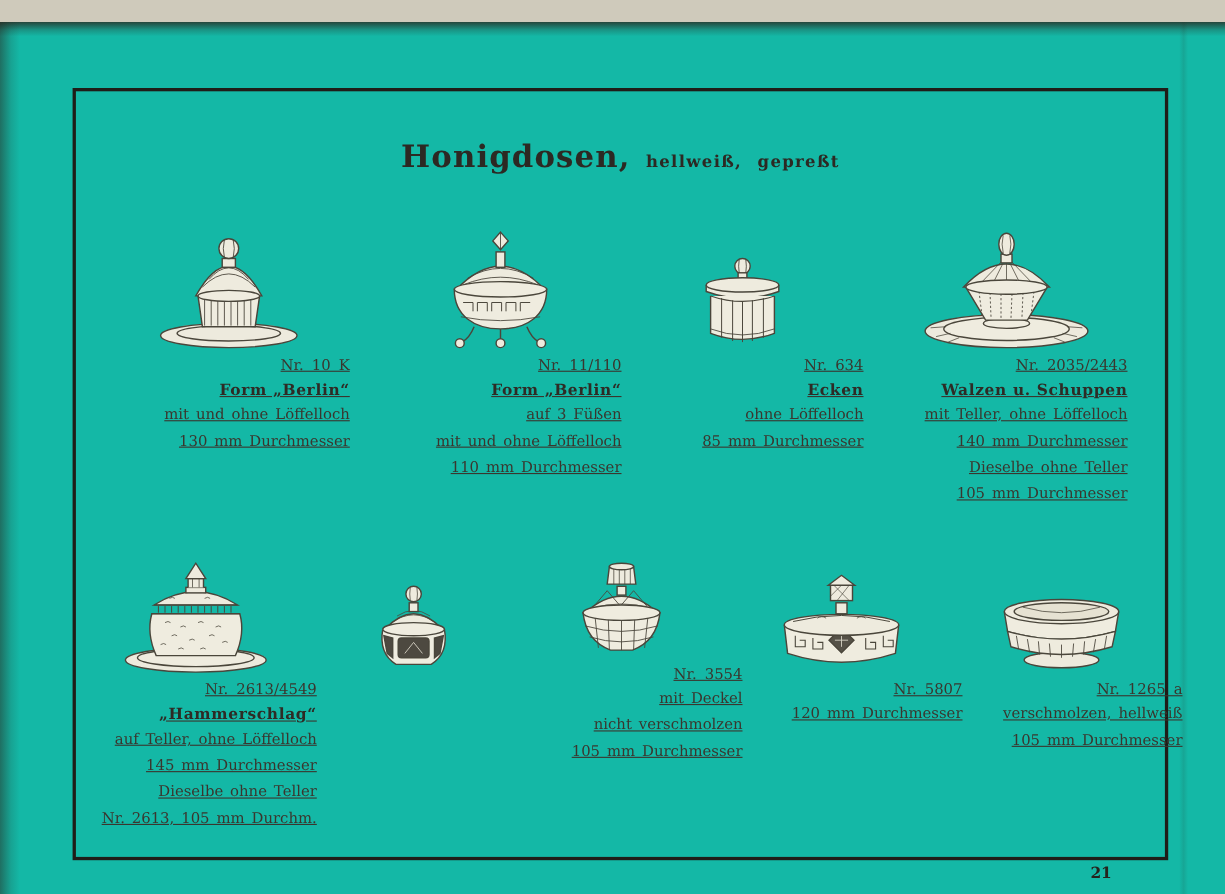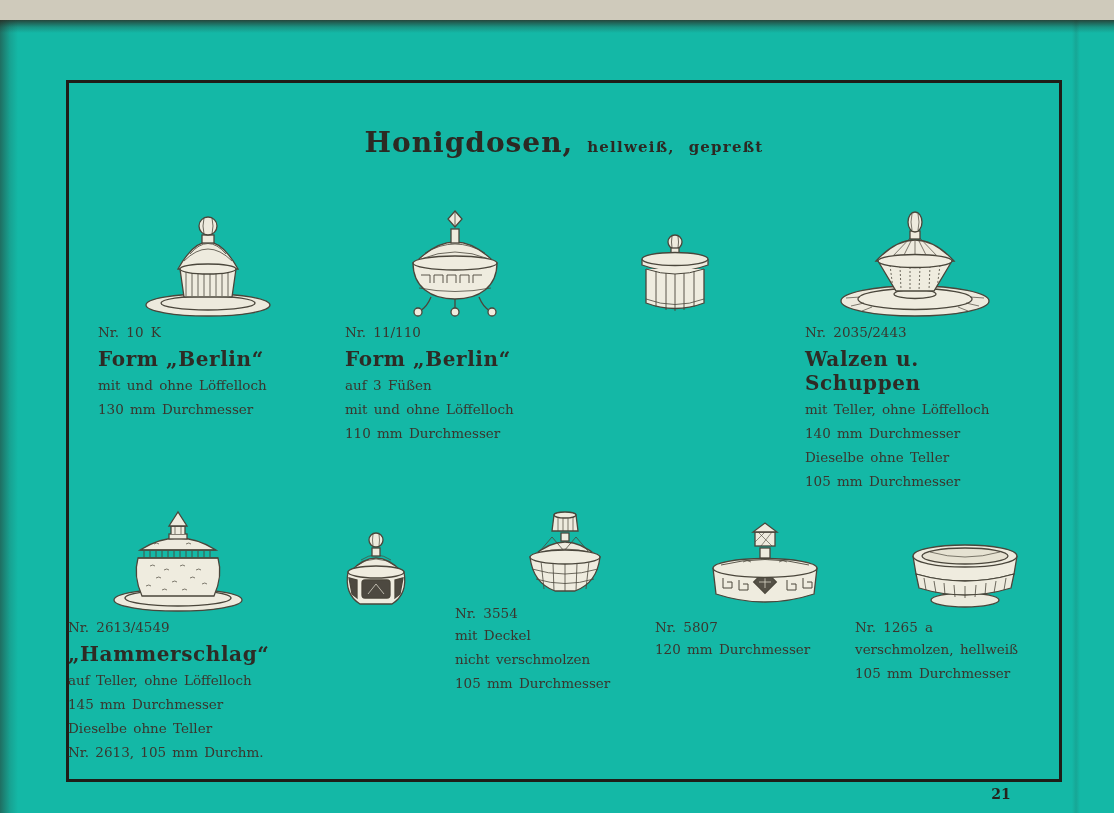--- a/index.html
+++ b/index.html
@@ -14,26 +14,26 @@
   .edge-top{position:absolute;top:0;left:0;right:0;height:13px;
     background:linear-gradient(to bottom,rgba(42,38,30,.78),rgba(42,38,30,.25) 55%,rgba(42,38,30,0));}
   .edge-left{position:absolute;top:0;left:0;bottom:0;width:18px;
     background:linear-gradient(to right,rgba(42,38,30,.5),rgba(42,38,30,.15) 55%,rgba(42,38,30,0));}
   .crease-right{position:absolute;top:0;bottom:0;left:1072px;width:8px;
     background:linear-gradient(to right,rgba(42,38,30,0),rgba(42,38,30,.12),rgba(42,38,30,0));}
   .frame{position:absolute;left:66px;top:60px;width:990px;height:696px;border:3px solid #1f1d18;}
   .title{position:absolute;left:66px;top:106px;width:996px;text-align:center;color:#2c2923;}
   .title .t-main{font-size:28px;font-weight:bold;letter-spacing:1px;}
   .title .t-sub{font-size:15px;font-weight:bold;letter-spacing:1.2px;margin-left:14px;}
-  .product{position:absolute;width:220px;text-align:left;}
+  .product{position:absolute;width:220px;text-align:right;text-decoration:underline;}
   .illus{height:116px;display:flex;align-items:flex-end;justify-content:center;}
   .illus.r2{height:120px;}
   .cap{margin-top:5px;}
   .cap .nr{font-size:13.5px;word-spacing:3px;margin-bottom:7px;}
-  .cap .pname{font-size:20px;font-weight:bold;letter-spacing:.6px;margin-bottom:7px;color:#2e2b25;}
+  .cap .pname{font-size:14px;font-weight:bold;letter-spacing:.6px;margin-bottom:7px;color:#2e2b25;}
   .cap .line{font-size:13.5px;word-spacing:2px;margin-bottom:9px;line-height:1.1;}
   .pagenum{position:absolute;top:766px;left:973px;width:56px;text-align:center;
     font-size:14px;font-weight:bold;color:#26231d;}
   svg{display:block;}
 </style>
 </head>
 <body>
 
 <div class="page">
   <div class="edge-top"></div>
@@ -109,20 +109,26 @@
           <rect x="56" y="21" width="8" height="6" fill="#eeebde"></rect>
           <path d="M27,32 L27,38 Q60,50 93,38 L93,32" fill="#eeebde"></path>
           <ellipse cx="60" cy="32" rx="33" ry="6.5" fill="#eeebde"></ellipse>
           <path d="M31,42 L31,76 Q60,87 89,76 L89,42" fill="#efecdf"></path>
           <path d="M31,42 Q60,52 89,42" stroke-width="1"></path>
           <path d="M41,44 V80 M51,46 V83 M60,47 V84 M69,46 V83 M79,44 V80" stroke-width="0.9"></path>
           <path d="M31,72 Q60,83 89,72" stroke-width="0.8"></path>
         </g>
       </svg>
     </div>
+    <div class="cap">
+      <div class="nr">Nr. 634</div>
+      <div class="pname">Ecken</div>
+      <div class="line">ohne Löffelloch</div>
+      <div class="line">85 mm Durchmesser</div>
+    </div>
   </div>
 
   <div class="product" style="left:805px;top:183px;">
     <div class="illus">
       <svg width="170" height="112" viewBox="0 0 170 112">
         <g fill="none" stroke="#4a463b" stroke-width="1.3">
           <ellipse cx="85" cy="94" rx="74" ry="15" fill="#edeadd"></ellipse>
           <ellipse cx="85" cy="92" rx="57" ry="10.5" fill="#efecdf"></ellipse>
           <path d="M16,91 L30,90 M21,99 L34,96 M149,99 L136,96 M154,91 L140,90 M32,104 L42,100 M138,104 L128,100" stroke-width="0.7"></path>
           <ellipse cx="85" cy="87" rx="21" ry="4.5" fill="#efecdf"></ellipse>

